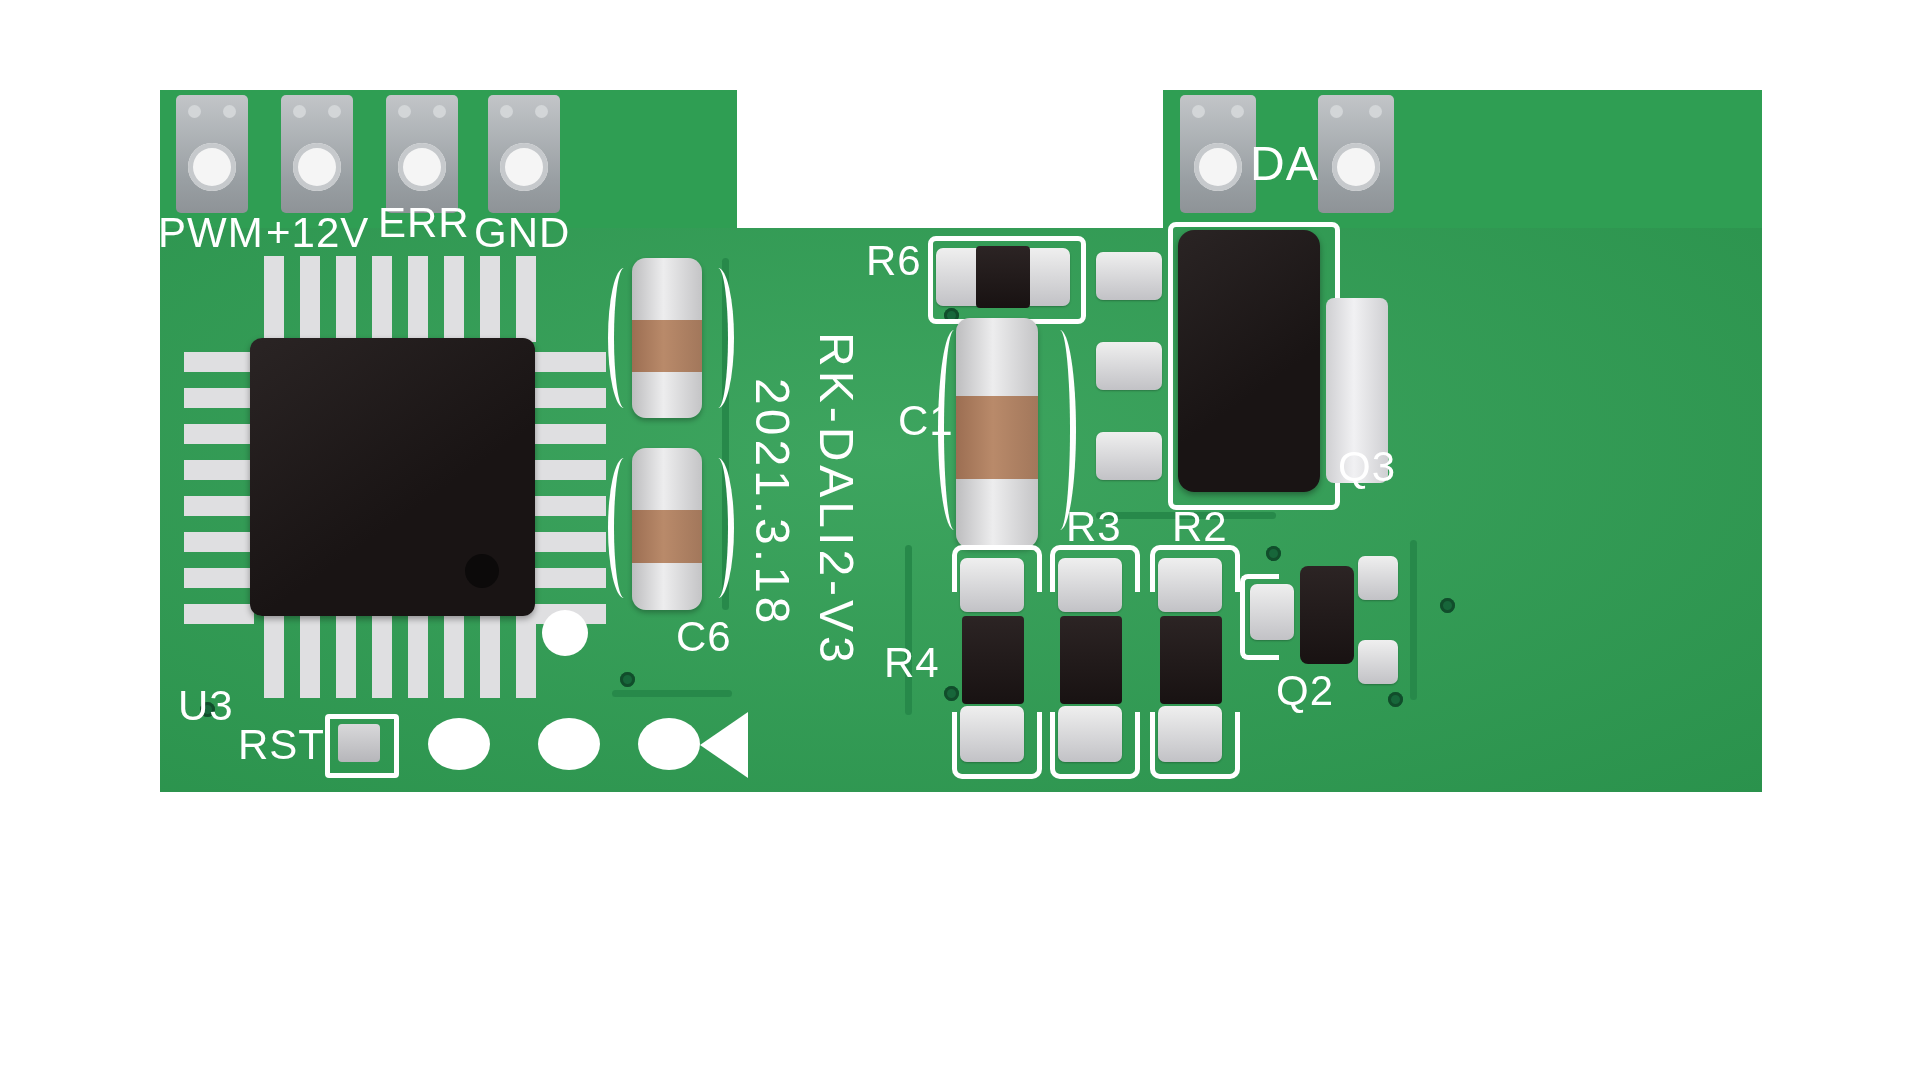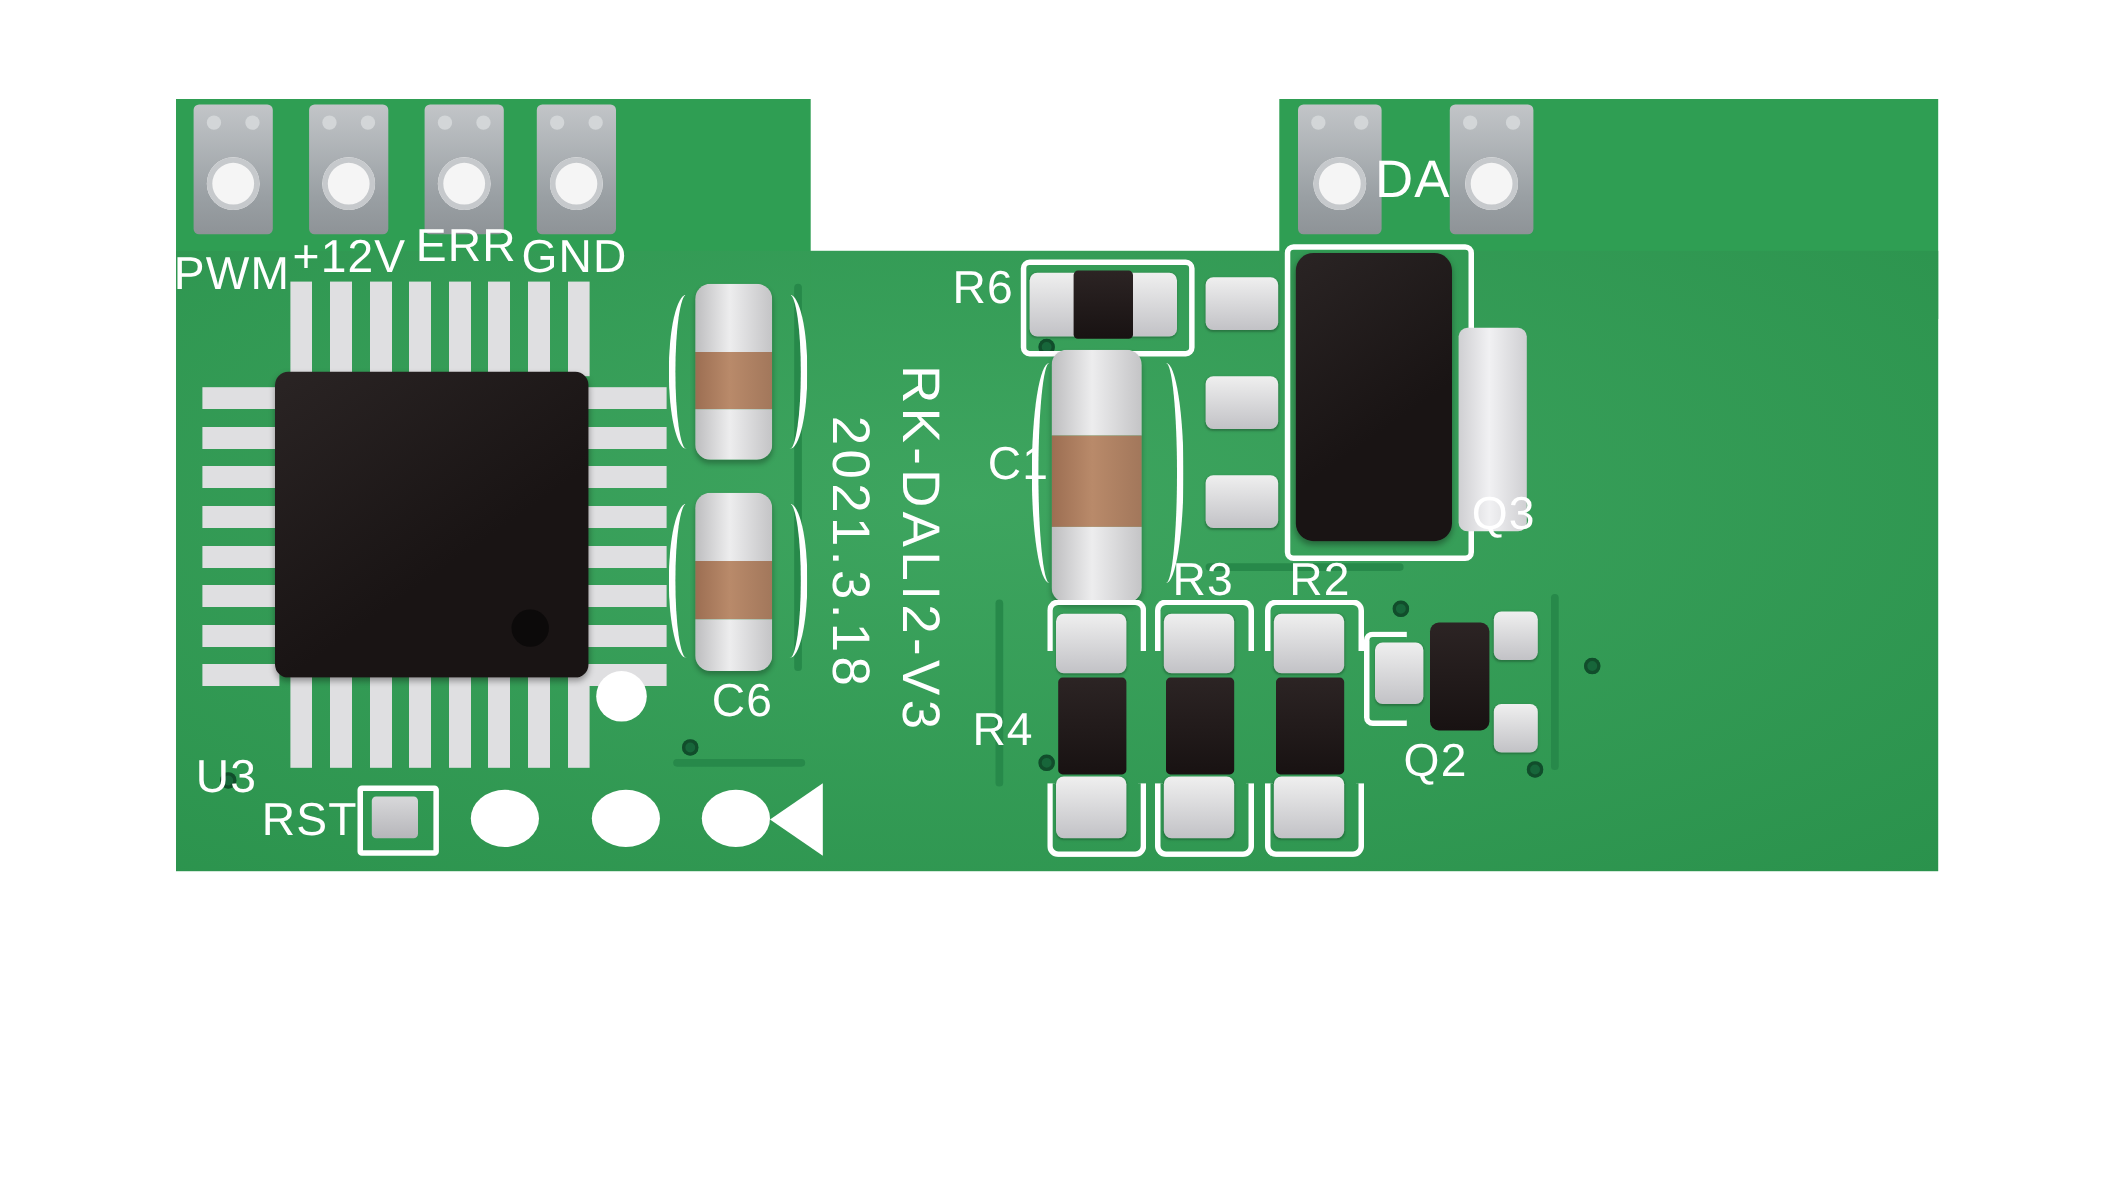--- a/index.html
+++ b/index.html
@@ -90,21 +90,21 @@
     <span class="pin l"></span>
     <span class="pin r"></span>
     <span class="hole"></span>
   </div>
   <div class="conn" style="left:488px;top:95px;">
     <span class="pin l"></span>
     <span class="pin r"></span>
     <span class="hole"></span>
   </div>
 
-  <div class="silk" style="left:158px;top:212px;margin-top:16px;">PWM</div>
+  <div class="silk" style="left:158px;top:212px;">PWM</div>
   <div class="silk" style="left:266px;top:212px;">+12V</div>
   <div class="silk" style="left:378px;top:202px;">ERR</div>
   <div class="silk" style="left:474px;top:212px;">GND</div>
 
   <div class="conn" style="left:1180px;top:95px;width:76px;">
     <span class="pin l"></span>
     <span class="pin r"></span>
     <span class="hole"></span>
   </div>
   <div class="conn" style="left:1318px;top:95px;width:76px;">
@@ -130,21 +130,21 @@
   <div class="cap" style="left:632px;top:258px;width:70px;height:160px;">
     <div class="end" style="flex:4;"></div>
     <div class="band" style="flex:3.4;"></div>
     <div class="end" style="flex:3;"></div>
   </div>
   <div class="cap" style="left:632px;top:448px;width:70px;height:162px;">
     <div class="end" style="flex:4;"></div>
     <div class="band" style="flex:3.4;"></div>
     <div class="end" style="flex:3;"></div>
   </div>
-  <div class="silk" style="left:647px;top:616px;">C6</div>
+  <div class="silk" style="left:676px;top:616px;">C6</div>
 
   <div class="hole-white" style="left:542px;top:610px;width:46px;height:46px;"></div>
 
   <div class="silk silk-vert" style="left:748px;top:378px;">2021.3.18</div>
   <div class="silk silk-vert" style="left:812px;top:332px;">RK-DALI2-V3</div>
 
   <div class="silk" style="left:866px;top:240px;">R6</div>
   <div class="silk-box" style="left:928px;top:236px;width:148px;height:78px;"></div>
   <div class="pad" style="left:936px;top:248px;width:48px;height:58px;"></div>
   <div class="pad" style="left:1022px;top:248px;width:48px;height:58px;"></div>

